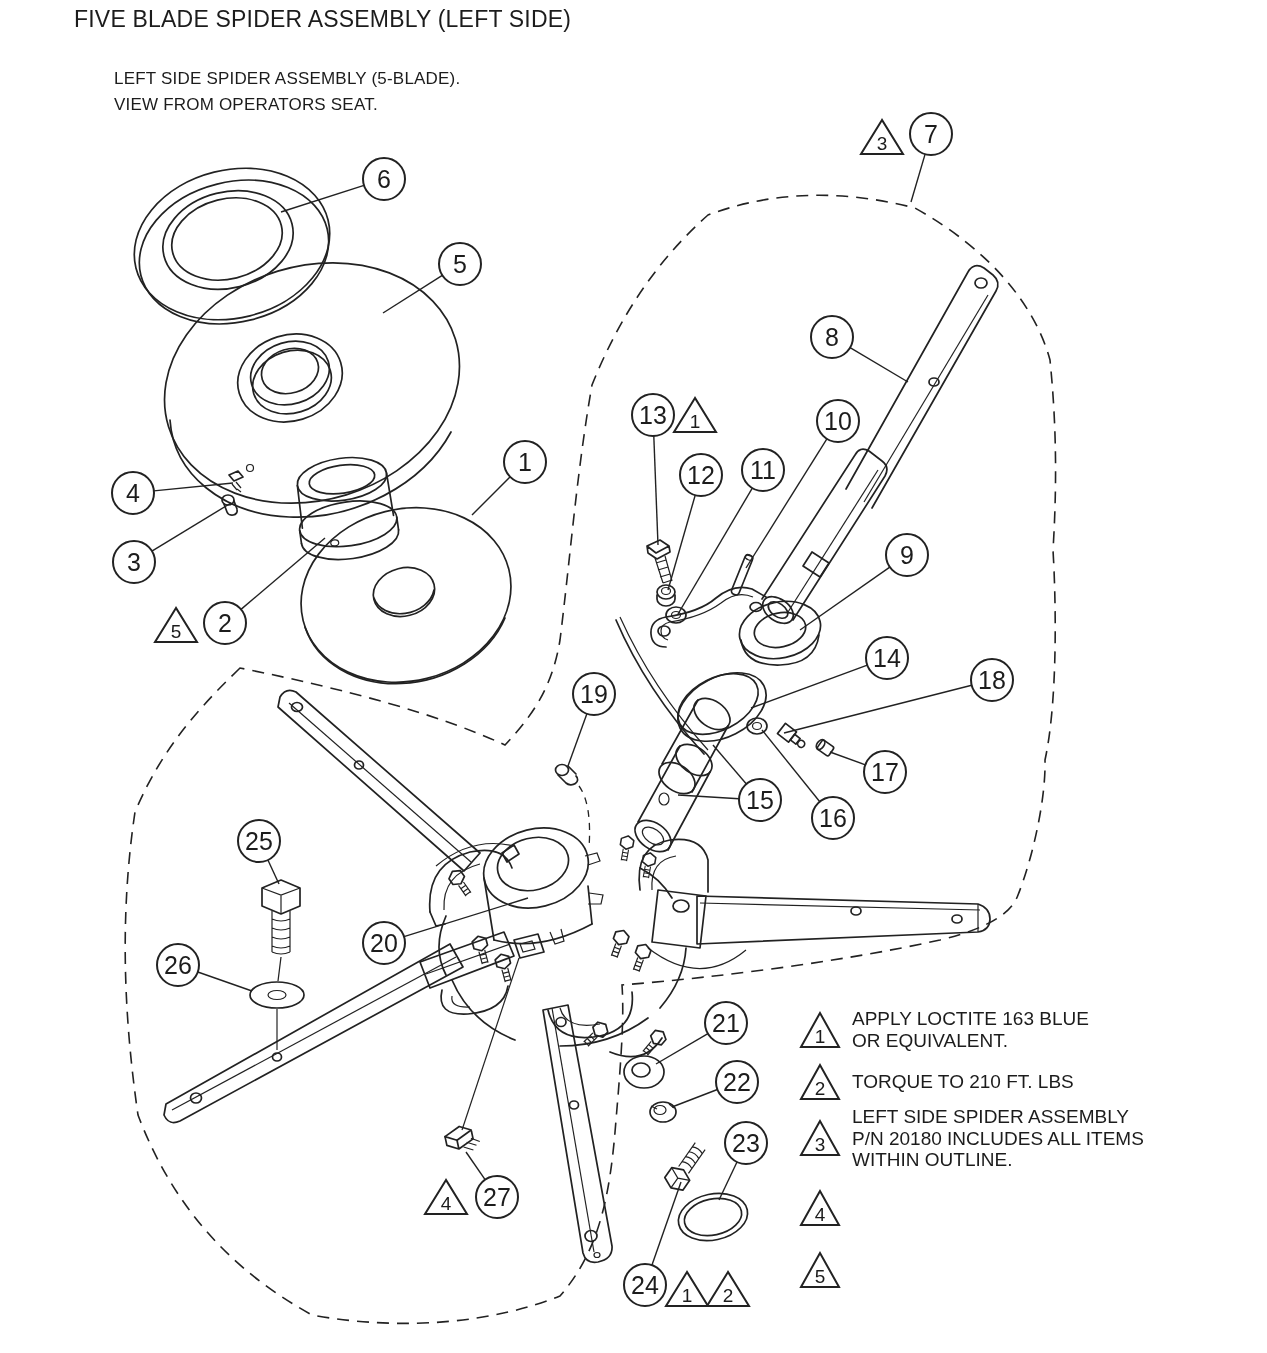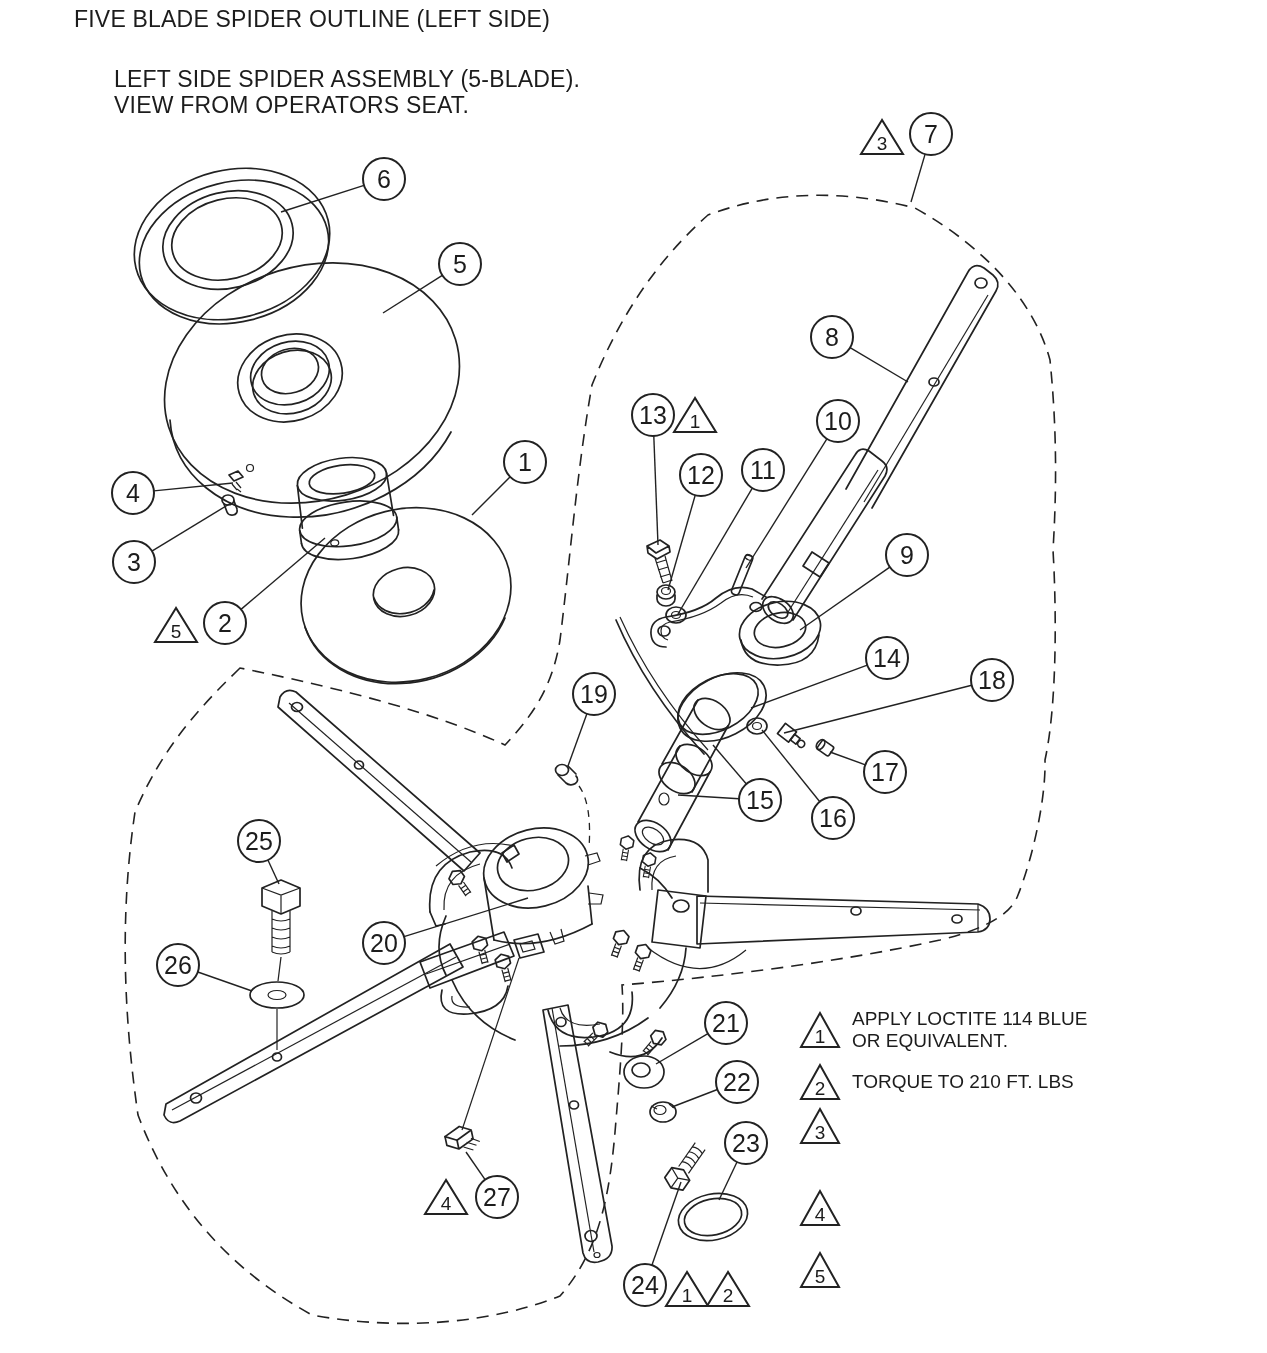--- a/index.html
+++ b/index.html
@@ -1,21 +1,21 @@
 <!DOCTYPE html>
 <html><head>
 <meta charset="utf-8">
 <style>
   html,body{margin:0;padding:0;background:#fff;}
   #stage{position:relative;width:1267px;height:1353px;background:#fff;overflow:hidden;
          font-family:"Liberation Sans",sans-serif;color:#1c1c1c;}
   #art{position:absolute;left:0;top:0;}
   .txt{position:absolute;white-space:pre-line;letter-spacing:0.2px;}
   #title{left:74px;top:6px;font-size:23px;}
-  #subtitle{left:114px;top:66px;font-size:23px;line-height:26px;}
+  #subtitle{left:114px;top:66px;font-size:17px;line-height:26px;}
   .note-row{position:absolute;left:798px;display:flex;align-items:center;gap:10px;width:400px;}
   .note-flag{flex:0 0 auto;}
   .note-text{font-size:19px;line-height:21.5px;white-space:pre-line;}
   
   .ln,.part{stroke:#222;fill:none;stroke-width:1.7;stroke-linecap:round;stroke-linejoin:round;}
   .thin{stroke:#222;fill:none;stroke-width:1.2;}
   .dashed{stroke:#222;fill:none;stroke-width:1.6;stroke-dasharray:12 8;}
   .dashed-thin{stroke:#222;fill:none;stroke-width:1.3;stroke-dasharray:7 6;}
   .leader{stroke:#222;stroke-width:1.4;fill:none;}
   .balloon{stroke:#222;stroke-width:2;fill:#fff;}
@@ -475,44 +475,47 @@
           <polygon points="687,1272 666,1306 708,1306" class="flag"></polygon>
           <text x="687" y="1302" class="flag-num">1</text>
         </g>
         <g>
           <polygon points="728,1272 707,1306 749,1306" class="flag"></polygon>
           <text x="728" y="1302" class="flag-num">2</text>
         </g>
       </g>
   </svg>
 
-  <div id="title" class="txt">FIVE BLADE SPIDER OUTLINE (LEFT SIDE)</div>
+  <div id="title" class="txt">FIVE BLADE SPIDER ASSEMBLY (LEFT SIDE)</div>
   <div id="subtitle" class="txt">LEFT SIDE SPIDER ASSEMBLY (5-BLADE).
 VIEW FROM OPERATORS SEAT.</div>
 
   <div class="note-row" style="top:1008px">
     <svg class="note-flag" width="44" height="40" viewBox="0 0 44 40">
       <polygon class="tri-note" points="22,3 3,37 41,37"></polygon>
       <text class="flag-num" x="22" y="33">1</text>
     </svg>
-    <div class="note-text">APPLY LOCTITE  114 BLUE
+    <div class="note-text">APPLY LOCTITE  163 BLUE
 OR EQUIVALENT.</div>
   </div>
   <div class="note-row" style="top:1062px">
     <svg class="note-flag" width="44" height="40" viewBox="0 0 44 40">
       <polygon class="tri-note" points="22,3 3,37 41,37"></polygon>
       <text class="flag-num" x="22" y="33">2</text>
     </svg>
     <div class="note-text">TORQUE TO 210 FT. LBS</div>
   </div>
   <div class="note-row" style="top:1106px">
     <svg class="note-flag" width="44" height="40" viewBox="0 0 44 40">
       <polygon class="tri-note" points="22,3 3,37 41,37"></polygon>
       <text class="flag-num" x="22" y="33">3</text>
     </svg>
+    <div class="note-text">LEFT SIDE SPIDER ASSEMBLY
+P/N 20180 INCLUDES ALL ITEMS
+WITHIN OUTLINE.</div>
   </div>
   <div class="note-row" style="top:1188px">
     <svg class="note-flag" width="44" height="40" viewBox="0 0 44 40">
       <polygon class="tri-note" points="22,3 3,37 41,37"></polygon>
       <text class="flag-num" x="22" y="33">4</text>
     </svg>
   </div>
   <div class="note-row" style="top:1250px">
     <svg class="note-flag" width="44" height="40" viewBox="0 0 44 40">
       <polygon class="tri-note" points="22,3 3,37 41,37"></polygon>

